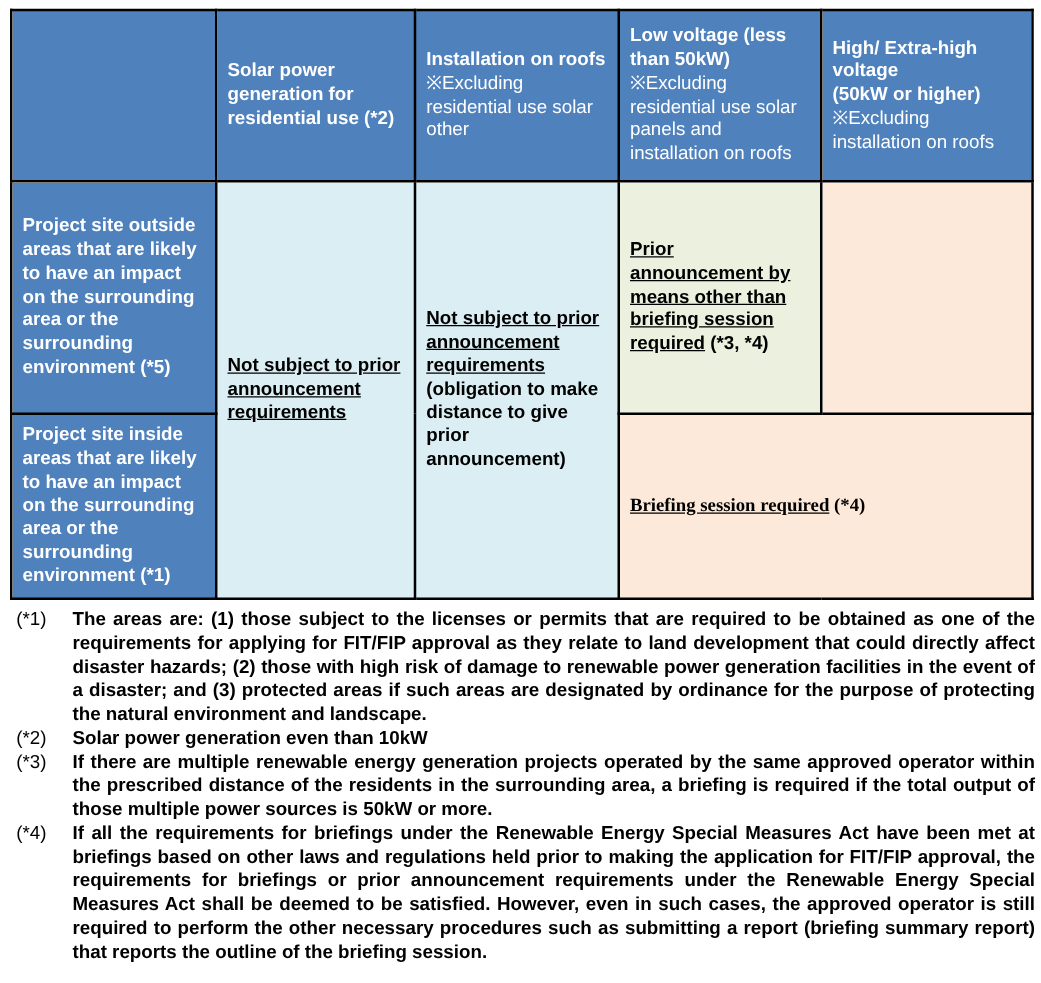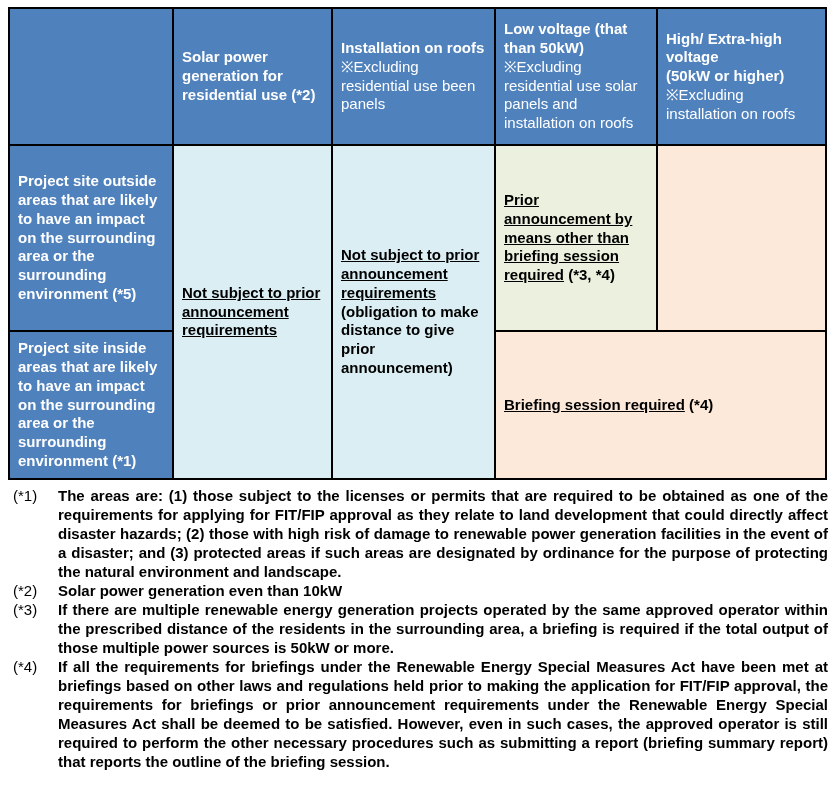--- a/index.html
+++ b/index.html
@@ -28,21 +28,21 @@
   tr.hdr-row  { height:137px; }
   tr.row1     { height:186px; }
   tr.row2     { height:148px; }
 
   .hdr, .rowhdr {
     background:var(--header-blue, #4F81BD);
     color:#fff;
   }
   .lightblue { background:var(--light-blue, #DAEEF3); }
   .green     { background:var(--green, #EBF1DE); }
-  .peach     { background:var(--peach, #FDE9D9); }
+  .peach     { background:var(--peach, #FDE9D9);font-family:Liberation Serif, serif; }
 
   
   .peach-top    { border-bottom-style:hidden; }
   .peach-merged { border-top:0; text-align:center; }
 
   .hdr .note  { display:block; font-weight:normal; }
   .hdr .sub   { display:block; }
   .u { text-decoration:underline; }
 
   .footnotes {
@@ -69,24 +69,24 @@
     </colgroup>
 
     <tbody>
         <tr class="hdr-row">
       <th class="hdr"></th>
       <th class="hdr">
         <span class="title">Solar power generation for residential use (*2)</span>
       </th>
       <th class="hdr">
         <span class="title">Installation on roofs</span>
-        <span class="note">※Excluding residential use been panels</span>
+        <span class="note">※Excluding residential use solar other</span>
       </th>
       <th class="hdr">
-        <span class="title">Low voltage (that than 50kW)</span>
+        <span class="title">Low voltage (less than 50kW)</span>
         <span class="note">※Excluding residential use solar panels and installation on roofs</span>
       </th>
       <th class="hdr">
         <span class="title">High/ Extra-high voltage</span>
         <span class="sub">(50kW or higher)</span>
         <span class="note">※Excluding installation on roofs</span>
       </th>
     </tr>
 
     <tr class="row1">

